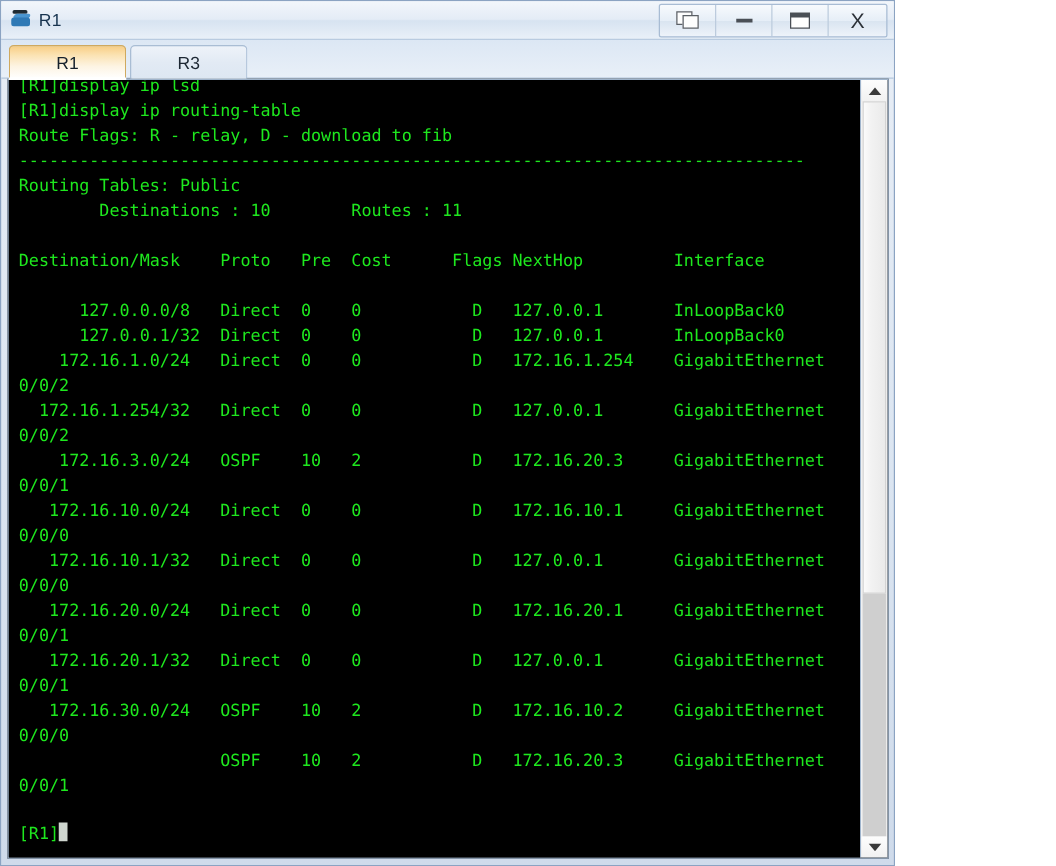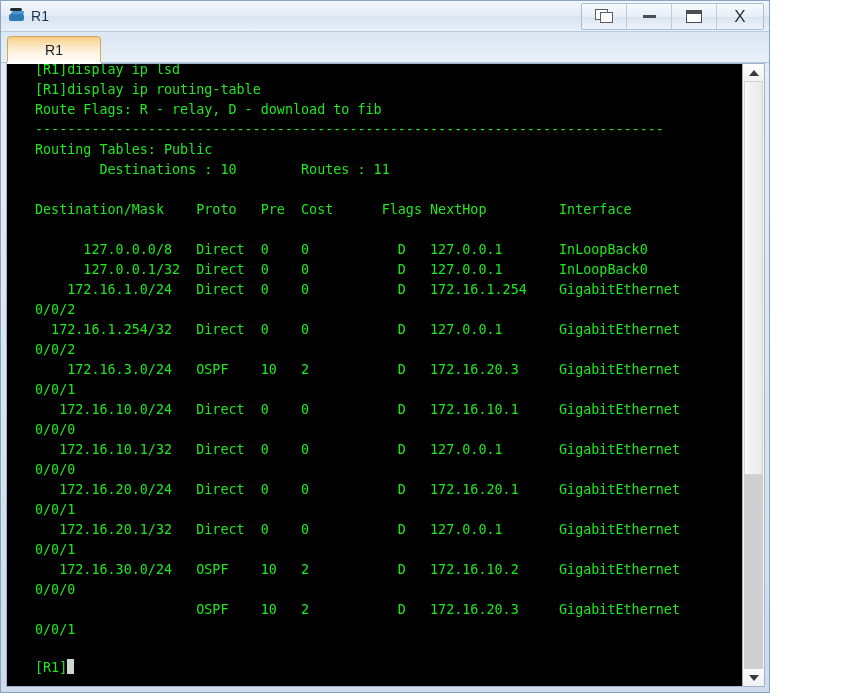--- a/index.html
+++ b/index.html
@@ -9,21 +9,21 @@
   }
   body {
     width: 845px;
     height: 693px;
     overflow: hidden;
     font-family: "Liberation Sans", sans-serif;
   }
 
   .window {
     position: relative;
-    width: 770px;
+    width: 716px;
     height: 693px;
     box-sizing: border-box;
     background: linear-gradient(to bottom, #e8eef6 0%, #dbe5f1 55%, #cfdbeb 100%);
     border: 1px solid #8ba3c2;
     display: flex;
     flex-direction: column;
   }
 
   
   .titlebar {
@@ -160,21 +160,20 @@
   
   .term-frame {
     flex: 1 1 auto;
     margin: 0 4px 5px 5px;
     border: 1px solid #9fb4cc;
     background: #000000;
     display: flex;
     position: relative;
     overflow: hidden;
     box-sizing: border-box;
-    padding-left: 20px;
   }
   .term-screen {
     flex: 1 1 auto;
     background: #000000;
     overflow: hidden;
     position: relative;
   }
   .term-text {
     position: absolute;
     left: 8px;
@@ -296,20 +295,23 @@
       </div>
       <div class="winbtn close">
         <span class="glyph-close">X</span>
       </div>
     </div>
   </div>
 
   <div class="tabstrip">
     <div class="tab active">
       <span>R1</span>
+    </div>
+    <div class="tab">
+      <span>R3</span>
     </div>
   </div>
 
   <div class="term-frame">
     <div class="term-screen">
       <pre class="term-text">[R1]display ip lsd
 [R1]display ip routing-table
 Route Flags: R - relay, D - download to fib
 ------------------------------------------------------------------------------
 Routing Tables: Public

